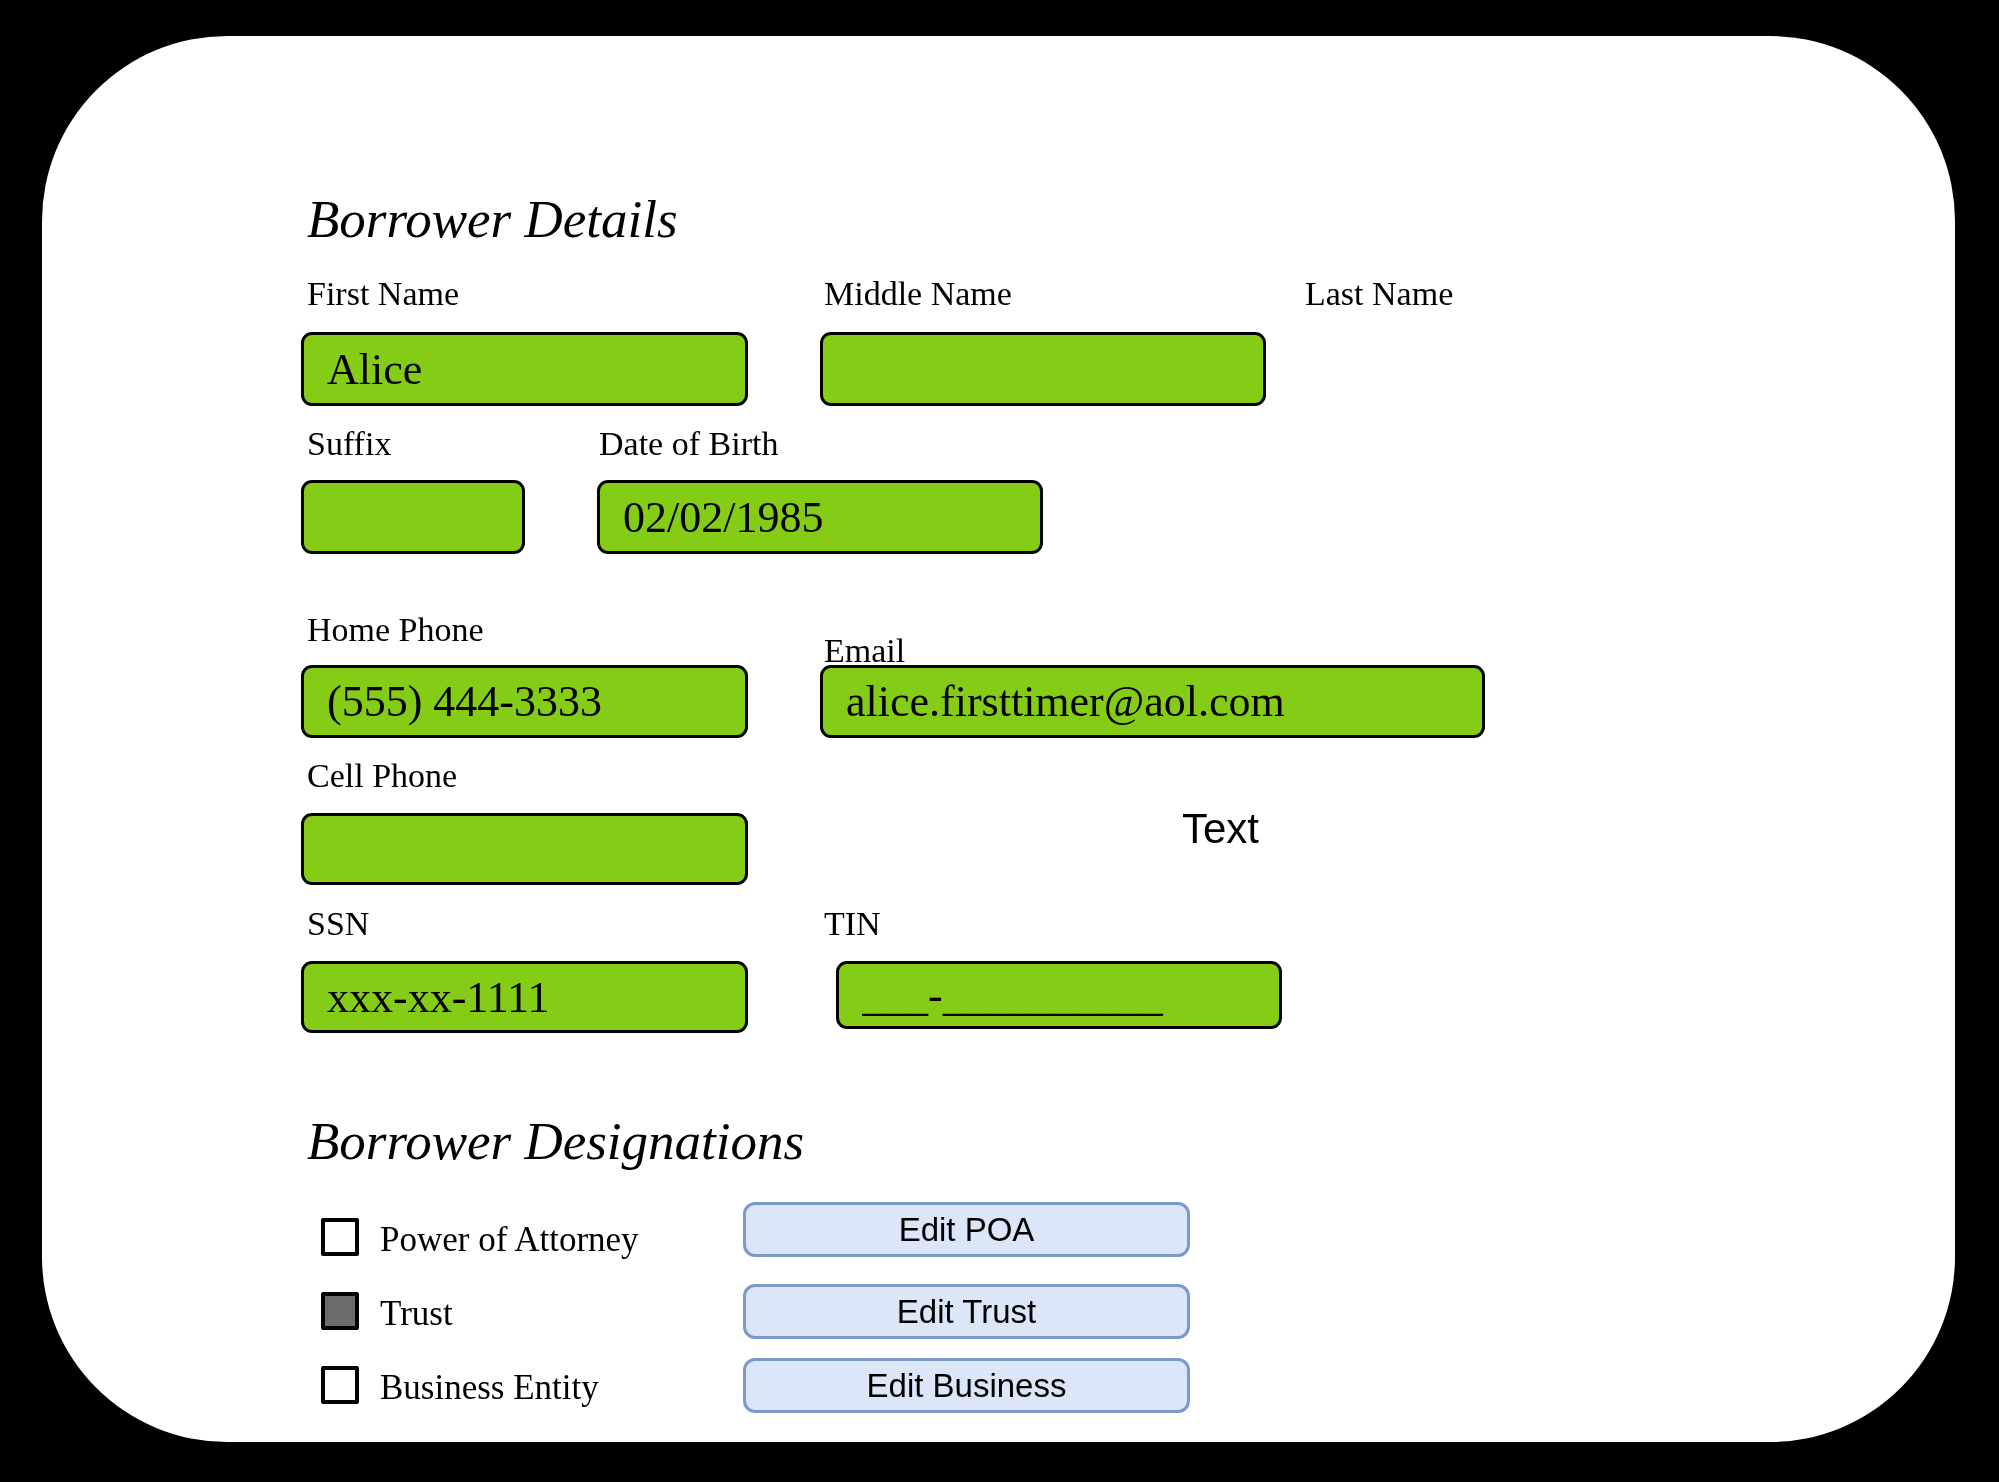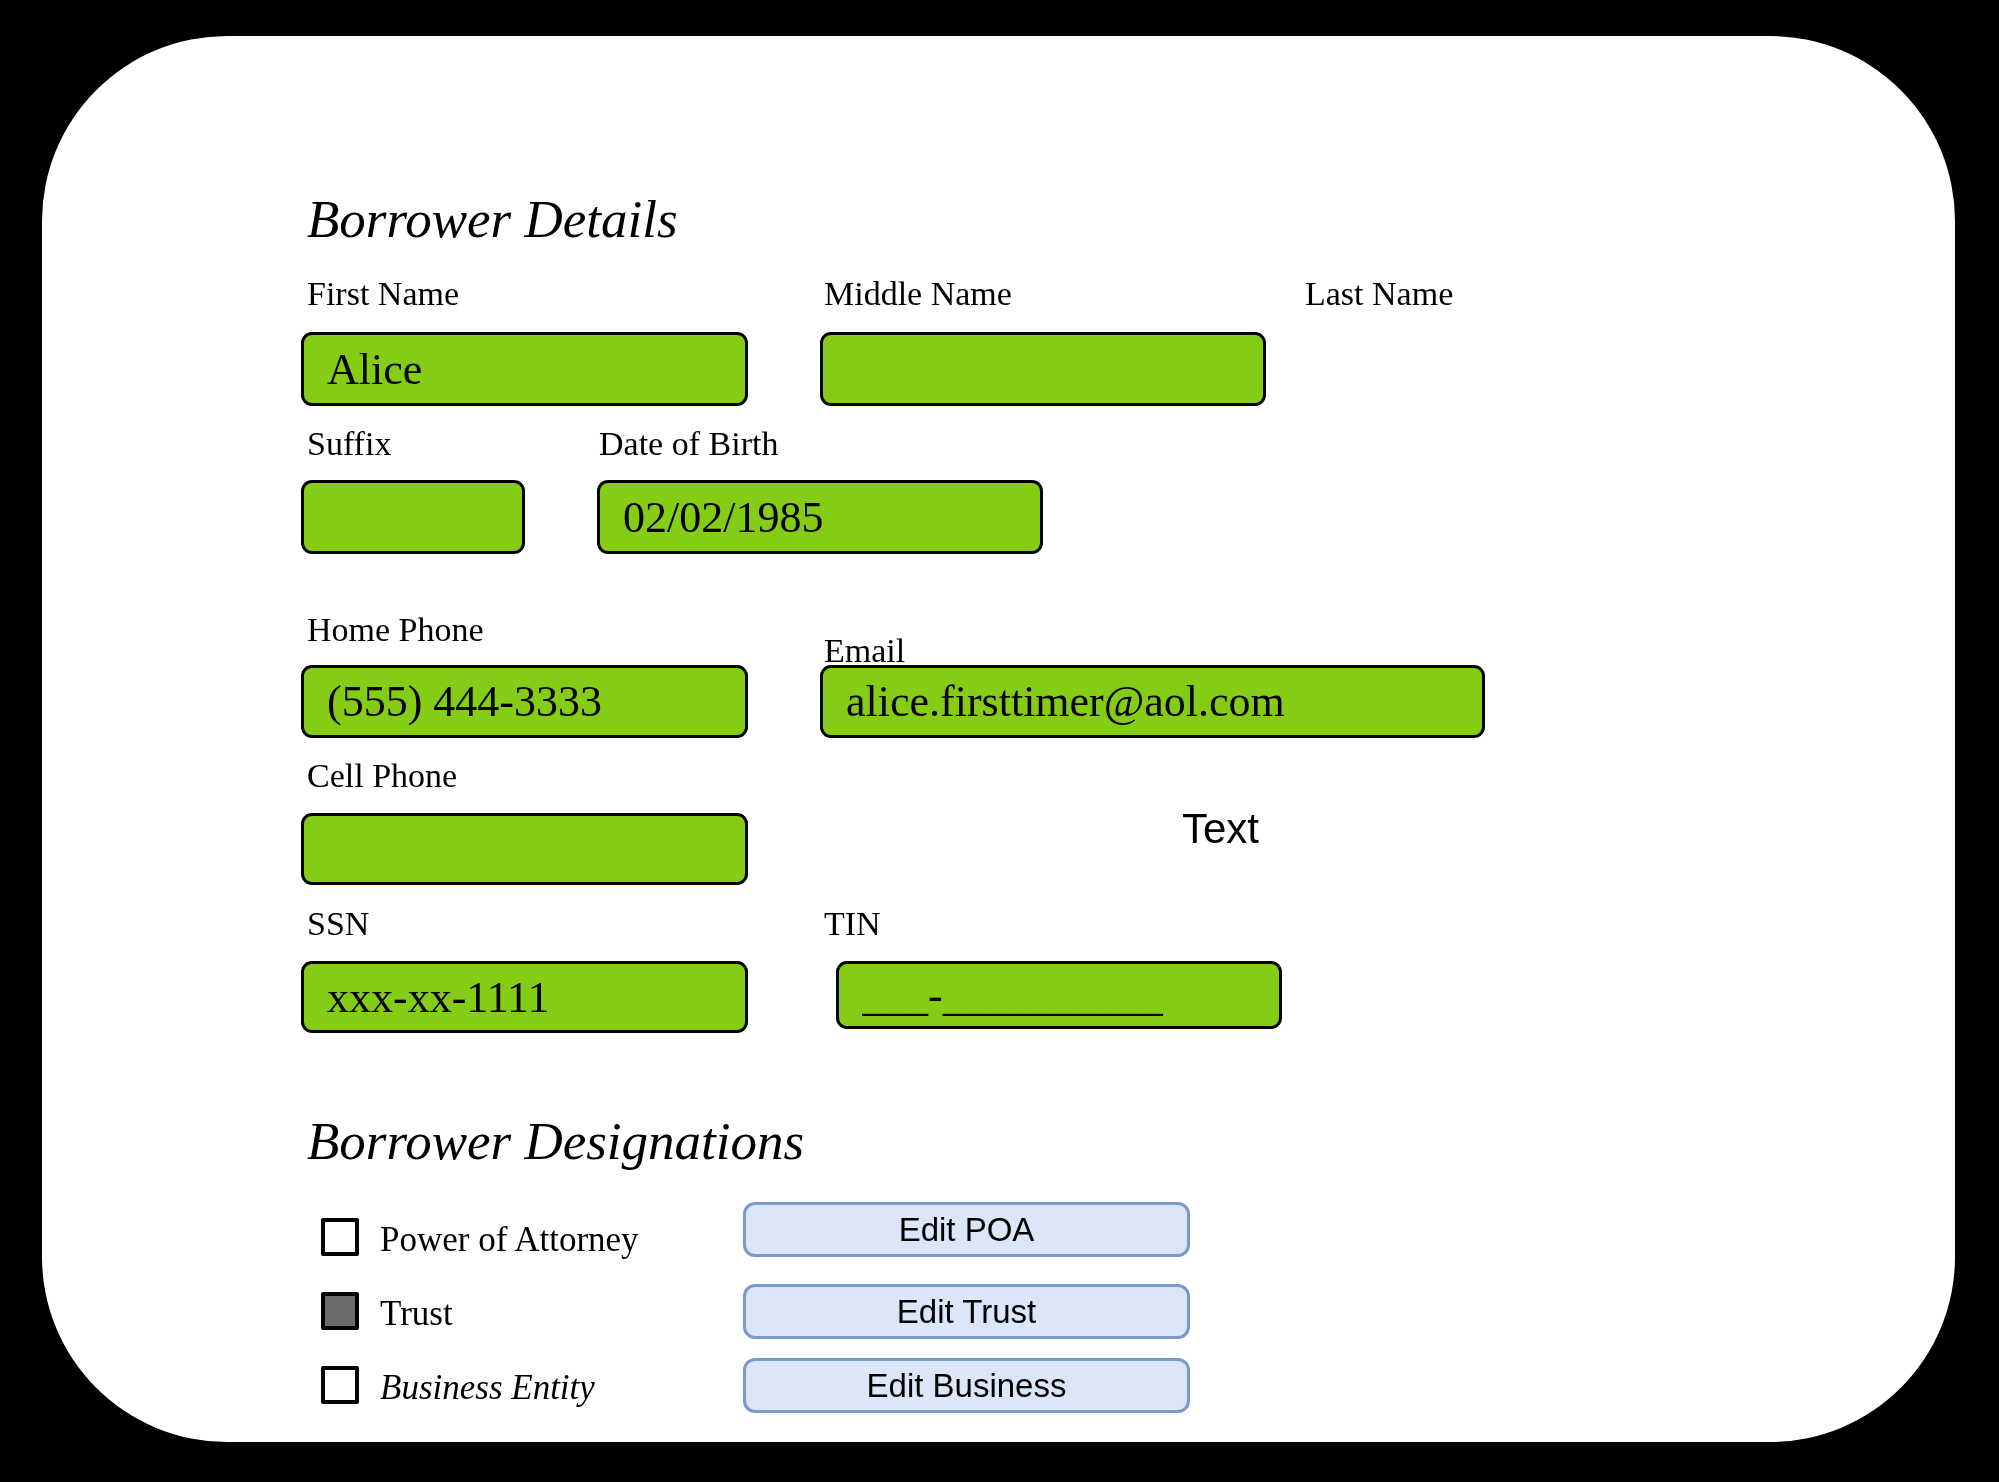--- a/index.html
+++ b/index.html
@@ -124,19 +124,19 @@
 
     <div class="section-title" style="left:265px;top:1075px;">Borrower Designations</div>
 
     <div class="cb" style="left:279px;top:1182px;"></div>
     <div class="cb-label" style="left:338px;top:1183px;">Power of Attorney</div>
 
     <div class="cb checked" style="left:279px;top:1256px;"></div>
     <div class="cb-label" style="left:338px;top:1257px;">Trust</div>
 
     <div class="cb" style="left:279px;top:1330px;"></div>
-    <div class="cb-label" style="left:338px;top:1331px;font-style:italic;">Business Entity</div>
+    <div class="cb-label" style="left:338px;top:1331px;">Business Entity</div>
 
     <button class="btn" style="top:1166px;">Edit POA</button>
     <button class="btn" style="top:1248px;">Edit Trust</button>
     <button class="btn" style="top:1322px;">Edit Business</button>
   </div>
 </div>
 
 </body></html>

